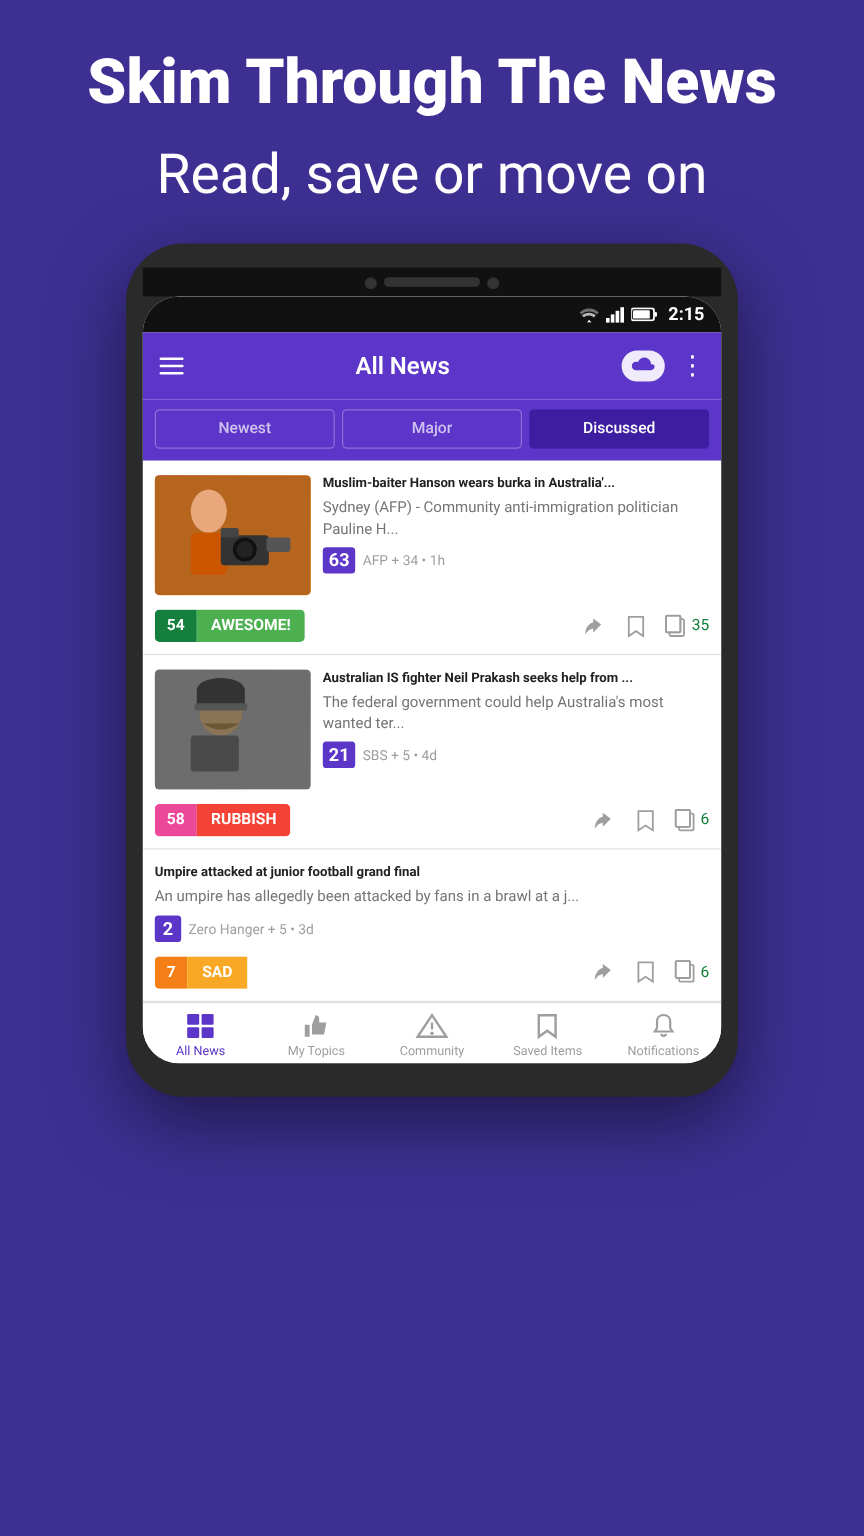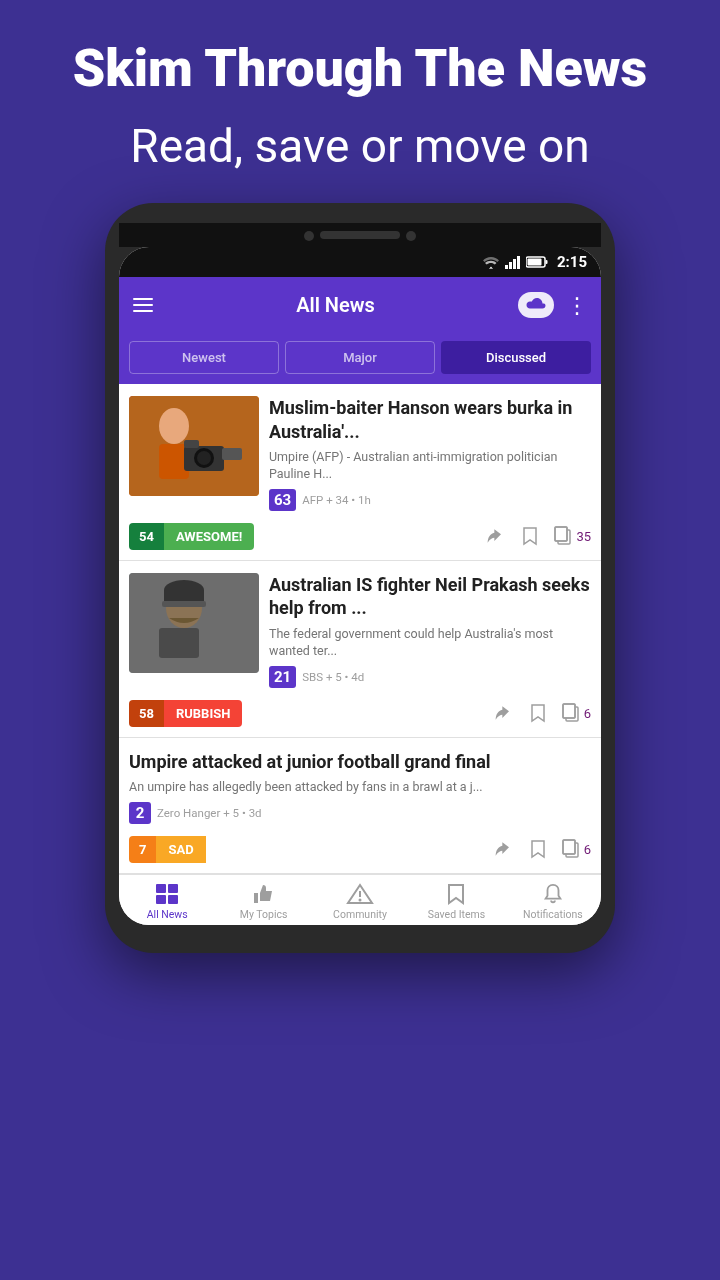--- a/index.html
+++ b/index.html
@@ -167,21 +167,21 @@
       display: flex;
       align-items: center;
       justify-content: center;
       font-size: 28px;
     }
 
     .news-text {
       flex: 1;
     }
     .news-title {
-      font-size: 18px;
+      font-size: 11px;
       font-weight: 700;
       color: #212121;
       line-height: 1.3;
       margin-bottom: 5px;
     }
     .news-excerpt {
       font-size: 12.5px;
       color: #757575;
       line-height: 1.4;
       margin-bottom: 6px;
@@ -227,35 +227,35 @@
       padding: 6px 10px;
       color: white;
     }
     .vote-label {
       padding: 6px 12px;
       color: white;
     }
     .vote-awesome { background: #4caf50; }
     .vote-num-awesome { background: #15803d; }
     .vote-rubbish { background: #f44336; }
-    .vote-num-rubbish { background: #c2410c; }
+    .vote-num-rubbish { background: #ec4899; }
     .vote-sad { background: #f9a825; }
     .vote-num-sad { background: #f57f17; }
 
     .action-icons {
       display: flex;
       align-items: center;
       gap: 16px;
       margin-left: auto;
       color: #9e9e9e;
       font-size: 18px;
     }
     .copy-count {
       font-size: 13px;
-      color: #701a75;
+      color: #15803d;
       margin-left: 4px;
     }
 
     
     .bottom-nav {
       background: white;
       display: flex;
       border-top: 1px solid #e0e0e0;
       padding: 8px 0 4px;
     }
@@ -396,21 +396,21 @@
                 <rect x="55" y="50" width="40" height="25" rx="3" fill="#333"></rect>
                 <circle cx="75" cy="62" r="10" fill="#111"></circle>
                 <circle cx="75" cy="62" r="7" fill="#222"></circle>
                 <rect x="55" y="44" width="15" height="8" rx="2" fill="#444"></rect>
                 <rect x="93" y="52" width="20" height="12" rx="2" fill="#555"></rect>
               </svg>
             </div>
           </div>
           <div class="news-text">
             <div class="news-title">Muslim-baiter Hanson wears burka in Australia'...</div>
-            <div class="news-excerpt">Umpire (AFP) - Australian anti-immigration politician Pauline H...</div>
+            <div class="news-excerpt">Sydney (AFP) - Community anti-immigration politician Pauline H...</div>
             <div class="news-meta">
               <span class="meta-badge">63</span>
               <span class="meta-source">
                 <span>AFP + 34</span> • <span>1h</span>
               </span>
             </div>
           </div>
         </div>
         <div class="action-row">
           <div class="vote-badge">

